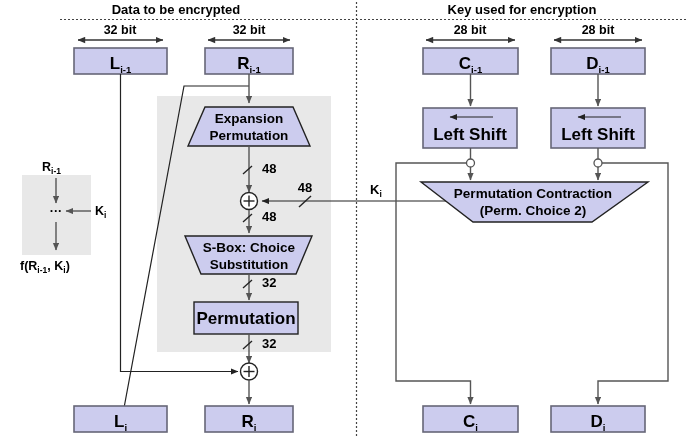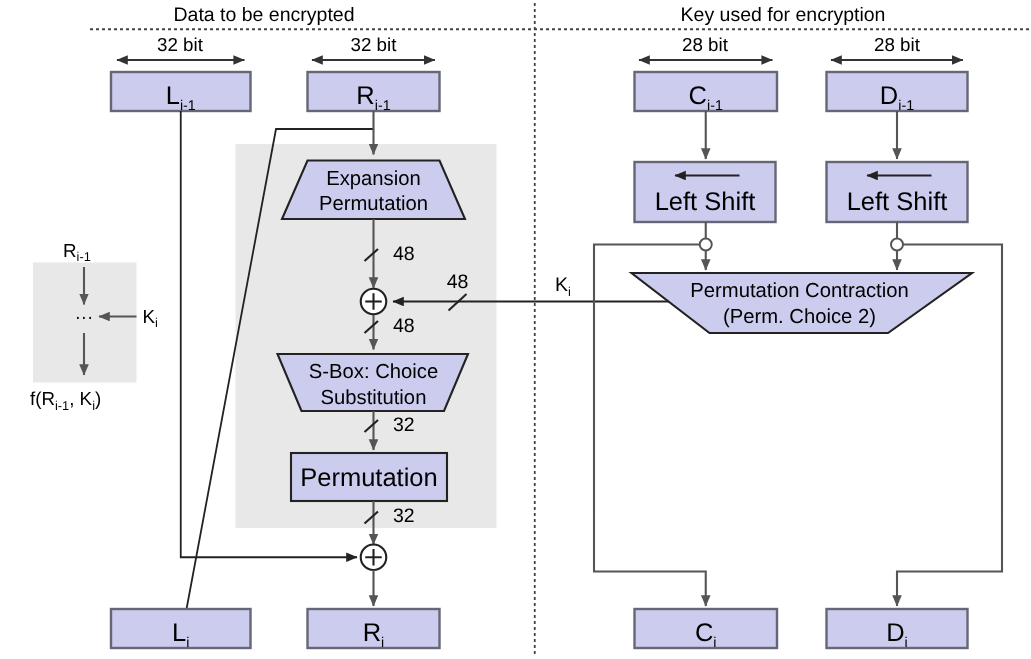--- a/index.html
+++ b/index.html
@@ -1,18 +1,18 @@
 <!DOCTYPE html>
 <html><head>
 <meta charset="utf-8">
 <style>
   html,body{margin:0;padding:0;background:#ffffff;}
   body{width:687px;height:439px;overflow:hidden;
        font-family:"Liberation Sans","DejaVu Sans",sans-serif;}
-  #root{position:relative;width:687px;height:439px;}
+  #root{position:relative;width:687px;height:439px;font-weight:bold;}
   svg{display:block;}
   .boxfill{fill:#ccccee;stroke:#666677;stroke-width:1.6;}
   .shapefill{fill:#ccccee;stroke:#222222;stroke-width:1.4;}
   .panel{fill:#e8e8e8;stroke:none;}
   .wire{stroke:#555555;stroke-width:1.4;fill:none;}
   .wire-dark{stroke:#222222;stroke-width:1.2;fill:none;}
   .tick{stroke:#222222;stroke-width:1.4;fill:none;}
   .divider{stroke:#444444;stroke-width:1.2;fill:none;stroke-dasharray:2 2;}
   .xor{fill:#ffffff;stroke:#222222;stroke-width:1.4;}
   .node{fill:#ffffff;stroke:#555555;stroke-width:1.3;}

